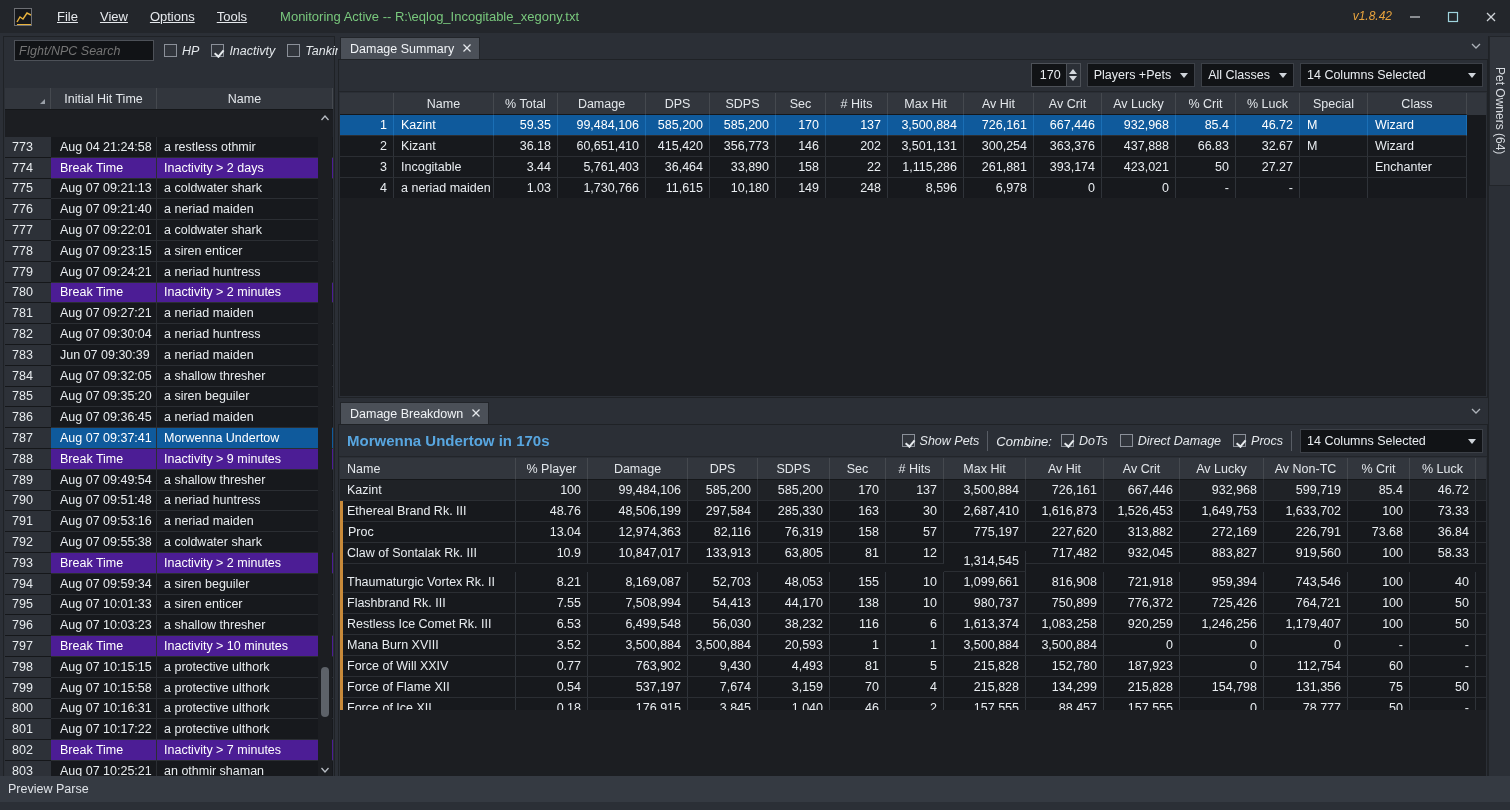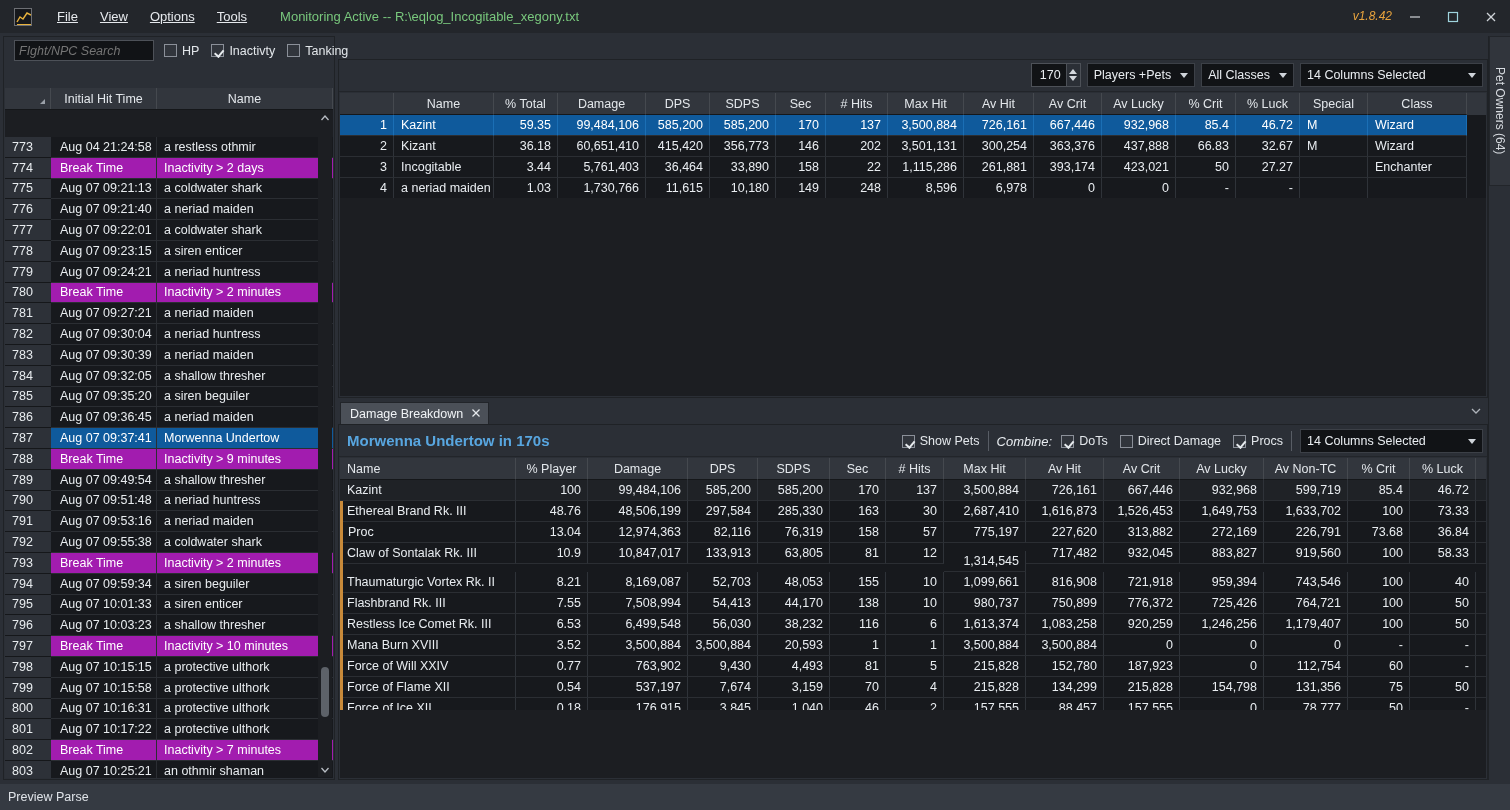--- a/index.html
+++ b/index.html
@@ -68,21 +68,21 @@
   .fl-filters {
     height: 27px; display: flex; align-items: center; gap: 0px; padding: 0 4px;
   }
   .fl-search {
     width: 140px; height: 21px; margin-left: 6px; margin-right: 10px;
     background: #111316; border: 1px solid #4d5158;
     color: #b9bec5; font-style: italic; font-size: 12.5px;
     padding: 0 4px; line-height: 19px;
     font-family: "Liberation Sans", sans-serif;
   }
-  .cb-wrap { display: flex; align-items: center; margin-right: 12px; }
+  .cb-wrap { display: flex; margin-right: 12px; font-style: italic; }
   .cbox {
     width: 13px; height: 13px; border: 1px solid #8b9099; background: #31353c;
     margin-right: 5px; position: relative; flex: none;
   }
   .cbox.on::after {
     content: ""; position: absolute; left: 3px; top: 6px;
     width: 4px; height: 7px; border-right: 2px solid #e8ecef; border-bottom: 2px solid #e8ecef;
     transform: rotate(40deg) translate(-1px,-3px);
   }
   .cb-label { font-size: 12.5px; color: #e3e7eb; white-space: nowrap; }
@@ -107,33 +107,33 @@
     display: flex; align-items: center; border-bottom: 1px solid #15171a;
   }
   .fl-row .c-time {
     width: 106px; background: #17191d; color: #e8ecef; padding-left: 9px;
     display: flex; align-items: center; border-bottom: 1px solid #2b2e33; border-right: 1px solid #2b2e33;
   }
   .fl-row .c-name {
     width: 176px; background: #17191d; color: #e8ecef; padding-left: 7px;
     display: flex; align-items: center; border-bottom: 1px solid #2b2e33;
   }
-  .fl-row.break .c-time, .fl-row.break .c-name { background: #a21caf; color: #ffffff; }
+  .fl-row.break .c-time, .fl-row.break .c-name { background: #4c1d95; color: #ffffff; }
   .fl-row.sel .c-time, .fl-row.sel .c-name { background: #0f5a9c; color: #ffffff; }
   .fl-scroll {
     position: absolute; right: 1px; top: 22px; width: 14px; bottom: 1px;
     background: #1c1e22; display: flex; flex-direction: column; align-items: center;
   }
   .fl-scroll .arr { height: 15px; display: flex; align-items: center; color: #b8bdc4; font-size: 11px; }
   .fl-scroll .track { flex: 1; width: 14px; position: relative; }
   .fl-scroll .thumb { position: absolute; left: 3px; width: 8px; top: 542px; height: 50px; background: #5d6269; border-radius: 4px; }
 
   
   .statusbar {
-    position: absolute; left: 0; bottom: 0; width: 1510px; height: 26px;
+    position: absolute; left: 0; bottom: 8px; width: 1510px; height: 26px;
     background: #353a42; display: flex; align-items: center;
   }
   .statusbar .lbl { margin-left: 8px; font-size: 12.5px; color: #dfe3e8; }
 
   
   .right-tab {
     position: absolute; right: 0px; top: 36px; width: 22px; height: 744px;
     background: #2b2f36; border-left: 1px solid #1f2226;
   }
   .right-tab .vtab {
@@ -331,21 +331,21 @@
             <div class="c-time">Aug 07 09:27:21</div>
             <div class="c-name">a neriad maiden</div>
           </div>
           <div class="fl-row">
             <div class="c-idx">782</div>
             <div class="c-time">Aug 07 09:30:04</div>
             <div class="c-name">a neriad huntress</div>
           </div>
           <div class="fl-row">
             <div class="c-idx">783</div>
-            <div class="c-time">Aug 07 09:30:39</div>
+            <div class="c-time">Jun 07 09:30:39</div>
             <div class="c-name">a neriad maiden</div>
           </div>
           <div class="fl-row">
             <div class="c-idx">784</div>
             <div class="c-time">Aug 07 09:32:05</div>
             <div class="c-name">a shallow thresher</div>
           </div>
           <div class="fl-row">
             <div class="c-idx">785</div>
             <div class="c-time">Aug 07 09:35:20</div>
@@ -460,20 +460,36 @@
           <svg width="10" height="8" viewBox="0 0 10 8">
               <polyline points="1.5,2 5,6 8.5,2" fill="none" stroke="#b8bdc4" stroke-width="1.3"></polyline>
             </svg>
         </div>
       </div>
     </div>
   </div>
 
   <div class="dock">
 
+    <div class="tabstrip">
+      <div class="tab">
+        <span class="tlabel">Damage Summary</span>
+        <span class="tclose">
+          <svg width="10" height="10" viewBox="0 0 10 10">
+              <line x1="1.5" y1="1.5" x2="8.5" y2="8.5" stroke="#e4e8ec" stroke-width="1.2"></line>
+              <line x1="8.5" y1="1.5" x2="1.5" y2="8.5" stroke="#e4e8ec" stroke-width="1.2"></line>
+            </svg>
+        </span>
+      </div>
+      <div class="strip-chevron">
+        <svg width="12" height="8" viewBox="0 0 12 8">
+            <polyline points="2,2 6,6 10,2" fill="none" stroke="#aeb3ba" stroke-width="1.3"></polyline>
+          </svg>
+      </div>
+    </div>
 
     <div class="panel-body" style="top:23px; height:339px;">
       <div class="panel-head">
         <div class="ctrls">
           <div class="spin">
             <div class="val">170</div>
             <div class="btns">
               <div class="up"></div>
               <div class="dn"></div>
             </div>

